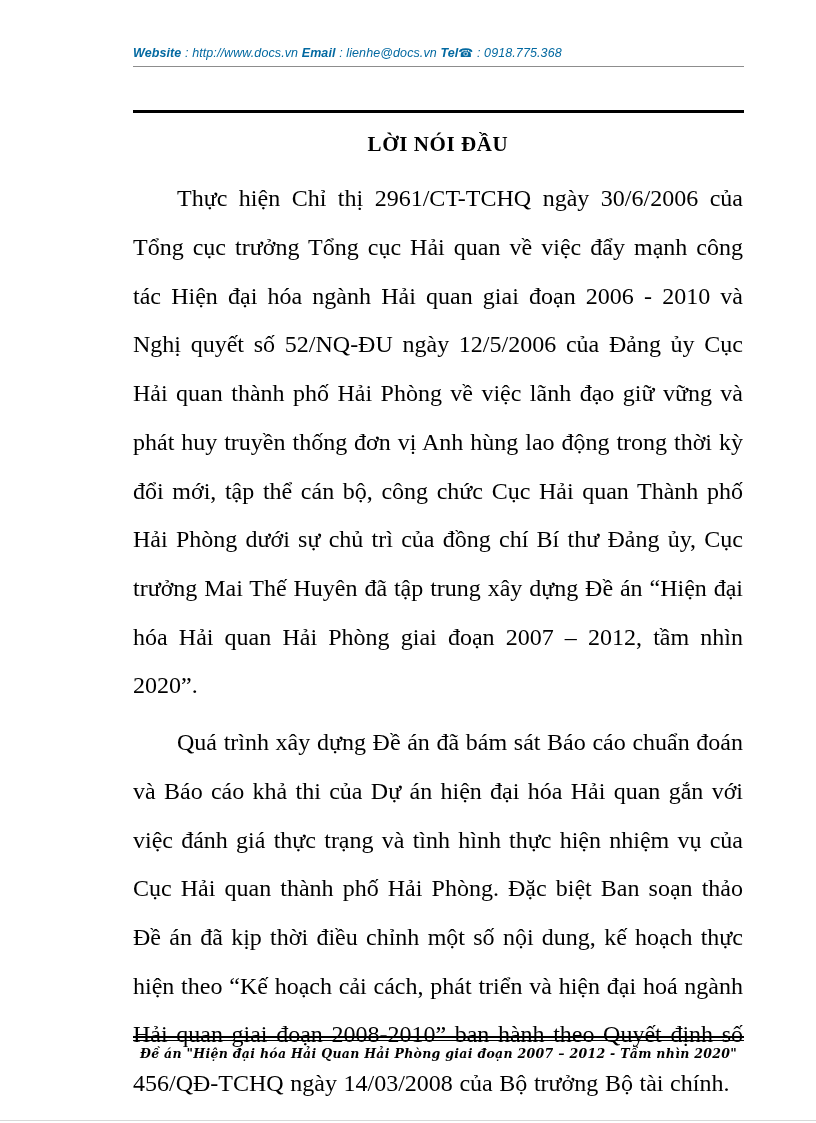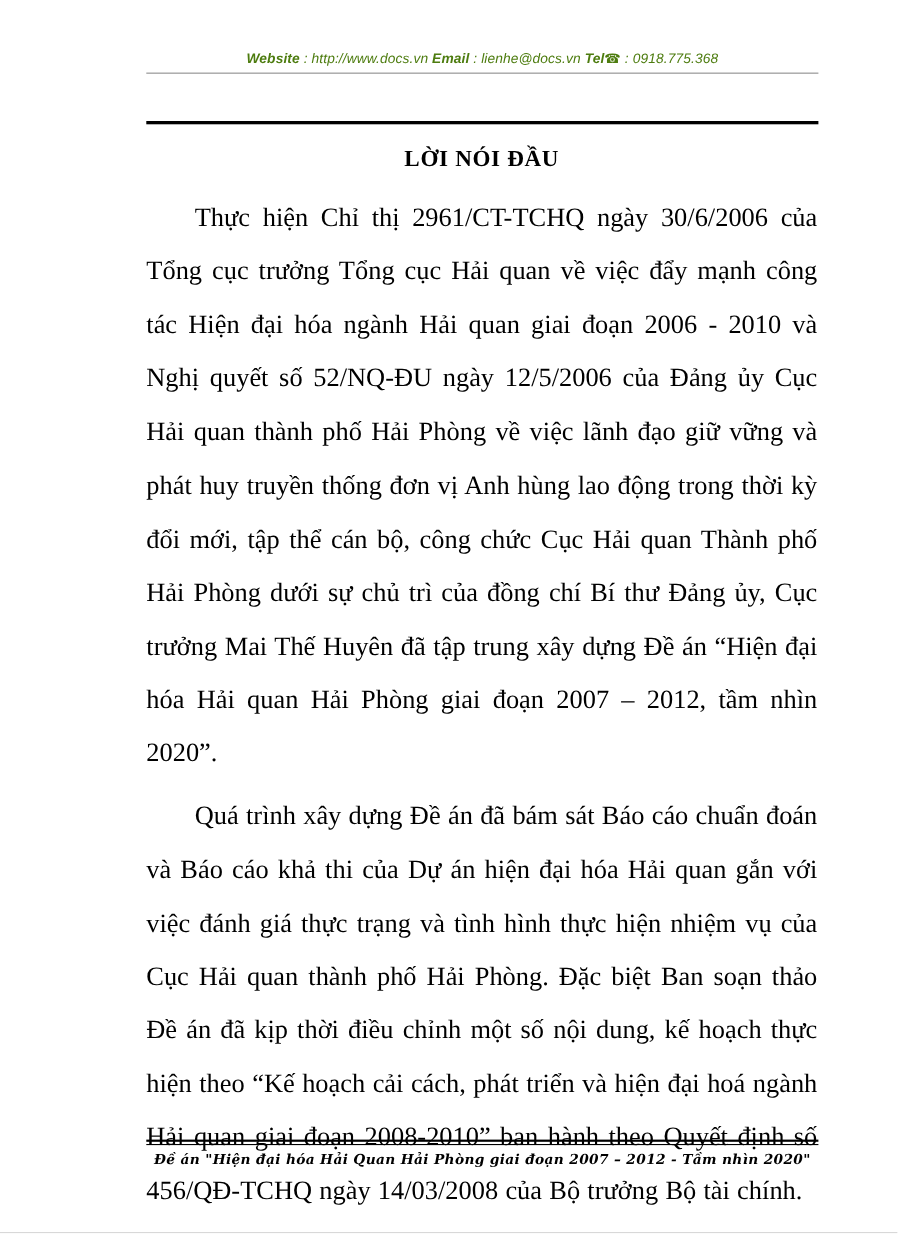--- a/index.html
+++ b/index.html
@@ -28,24 +28,24 @@
     position: absolute;
     left: 133px;
     top: 46px;
     width: 611px;
   }
   .header-text {
     font-family: "Liberation Sans", "DejaVu Sans", sans-serif;
     font-size: 12.5px;
     font-style: italic;
     letter-spacing: 0.1px;
-    text-align: center;
+    text-align: left;
     white-space: nowrap;
     line-height: 1.25;
-    color: #4d7c0f;
+    color: #0369a1;
     padding-bottom: 4px;
   }
   .header-text .bold {
     font-weight: bold;
     font-style: italic;
   }
   .header-text .phone-glyph {
     font-weight: bold;
     font-style: normal;
     font-size: 12px;

